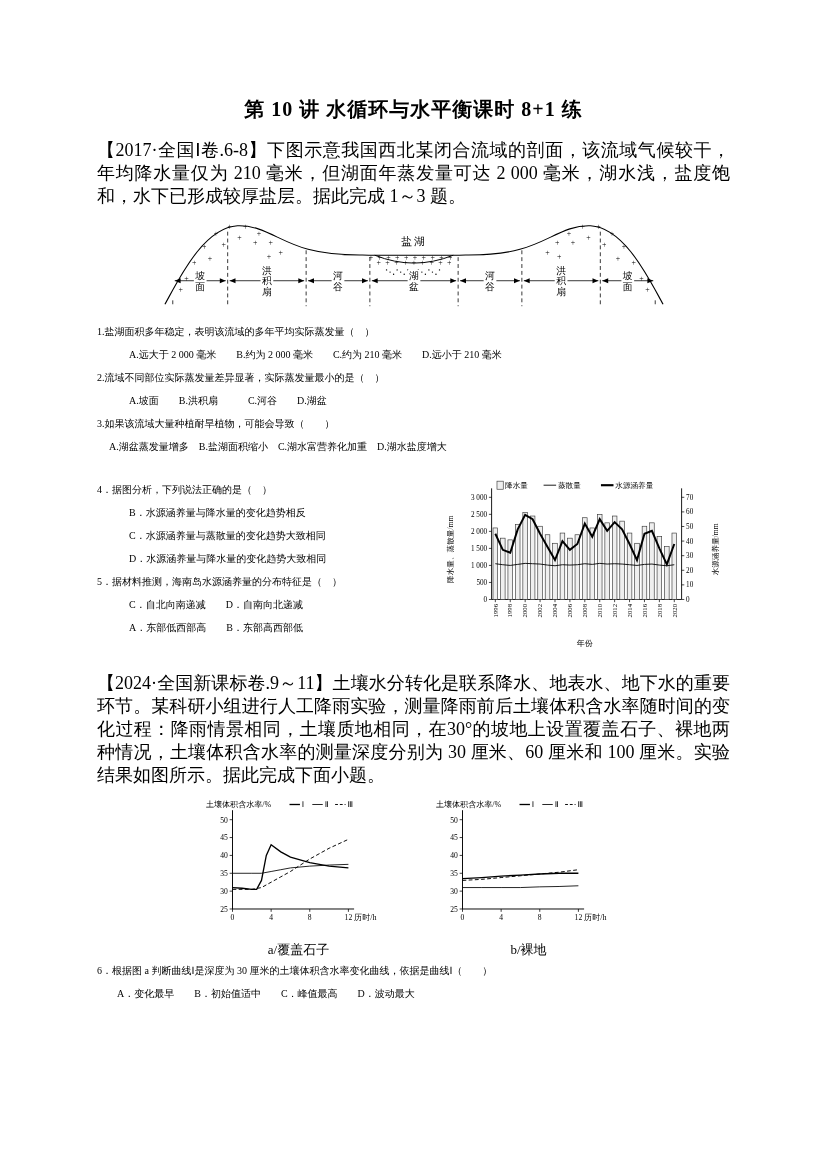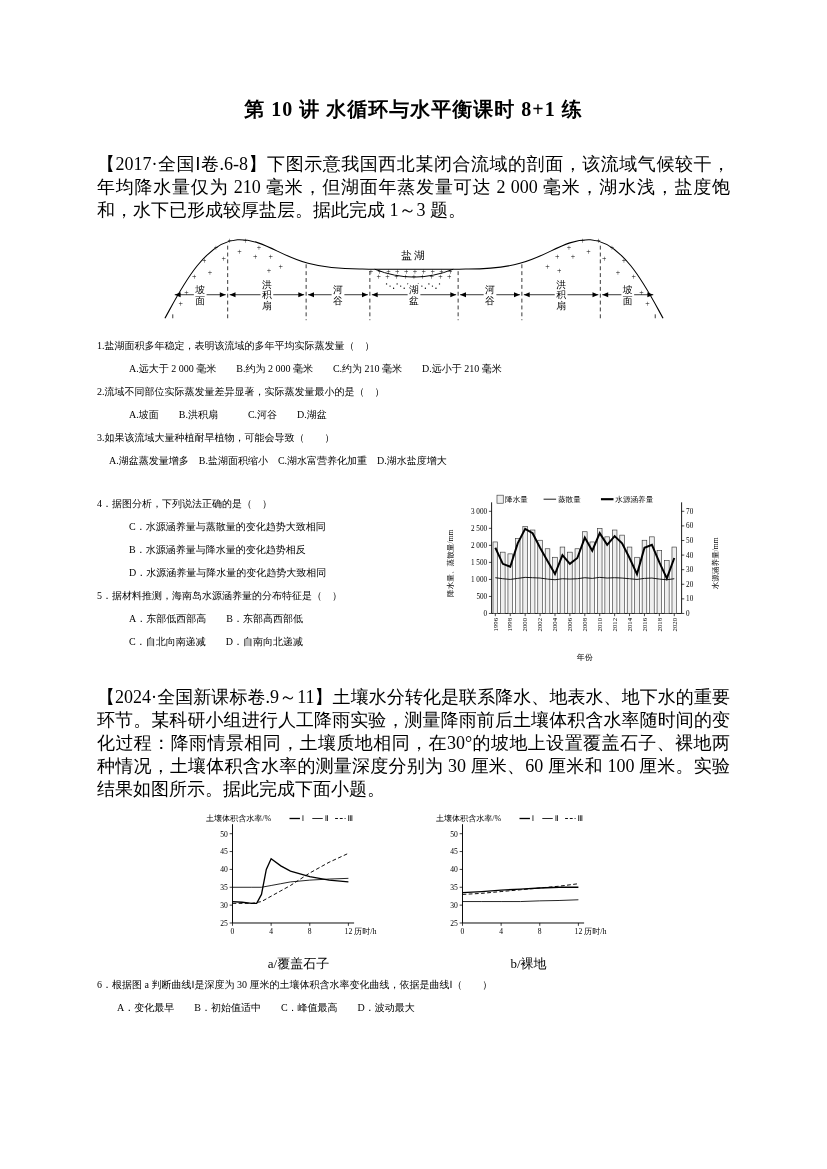--- a/index.html
+++ b/index.html
@@ -1,20 +1,20 @@
 <!DOCTYPE html>
 <html><head>
 <meta charset="utf-8">
 <style>
   *{margin:0;padding:0;box-sizing:border-box}
   html,body{background:#fff}
   body{width:827px;height:1169px;overflow:hidden;color:#000;
        font-family:"Liberation Serif", serif;}
   .page{padding:96px 97px 0 97px;}
-  .title{font-size:20px;font-weight:bold;text-align:center;letter-spacing:1px;margin-bottom:30px;}
+  .title{font-size:20px;font-weight:bold;text-align:center;letter-spacing:1px;margin-bottom:16px;}
   .para{font-size:18px;line-height:23px;text-align:justify;}
   .stem,.opts{font-size:10px;line-height:23px;}
   .ind32{padding-left:32px;}
   .ind12{padding-left:12px;}
   .ind20{padding-left:20px;}
   .diagram-wrap{width:510px;margin:8px auto 4px auto;}
   .diagram-wrap svg{width:100%;display:block;}
   .qgroup{margin-top:6px;}
   .sec2{display:flex;margin-top:20px;align-items:flex-start;gap:8px;}
   .sec2-left{width:340px;flex:none;}
@@ -166,28 +166,28 @@
   <div>
     <div class="stem">3.如果该流域大量种植耐旱植物，可能会导致（　　）</div>
     <div class="opts ind12">A.湖盆蒸发量增多　B.盐湖面积缩小　C.湖水富营养化加重　D.湖水盐度增大</div>
   </div>
 
 
   <div class="sec2">
     <div class="sec2-left">
       <div>
         <div class="stem">4．据图分析，下列说法正确的是（　）</div>
+        <div class="opts ind32">B．水源涵养量与降水量的变化趋势相反</div>
         <div class="opts ind32">C．水源涵养量与蒸散量的变化趋势大致相同</div>
-        <div class="opts ind32">B．水源涵养量与降水量的变化趋势相反</div>
         <div class="opts ind32">D．水源涵养量与降水量的变化趋势大致相同</div>
       </div>
       <div>
         <div class="stem">5．据材料推测，海南岛水源涵养量的分布特征是（　）</div>
+        <div class="opts ind32">C．自北向南递减　　D．自南向北递减</div>
         <div class="opts ind32">A．东部低西部高　　B．东部高西部低</div>
-        <div class="opts ind32">C．自北向南递减　　D．自南向北递减</div>
       </div>
     </div>
     <div class="sec2-chart">
       <svg viewBox="0 0 318 196">
           <line x1="52" y1="16" x2="52" y2="140" stroke="#000" stroke-width="1"></line>
           <line x1="52" y1="140" x2="264" y2="140" stroke="#000" stroke-width="1"></line>
           <line x1="264" y1="16" x2="264" y2="140" stroke="#000" stroke-width="1"></line>
           <line x1="49" y1="140" x2="52" y2="140" stroke="#000" stroke-width="0.8"></line>
           <text x="47" y="142.8" font-size="8" text-anchor="end">0</text>
           <line x1="49" y1="121" x2="52" y2="121" stroke="#000" stroke-width="0.8"></line>

